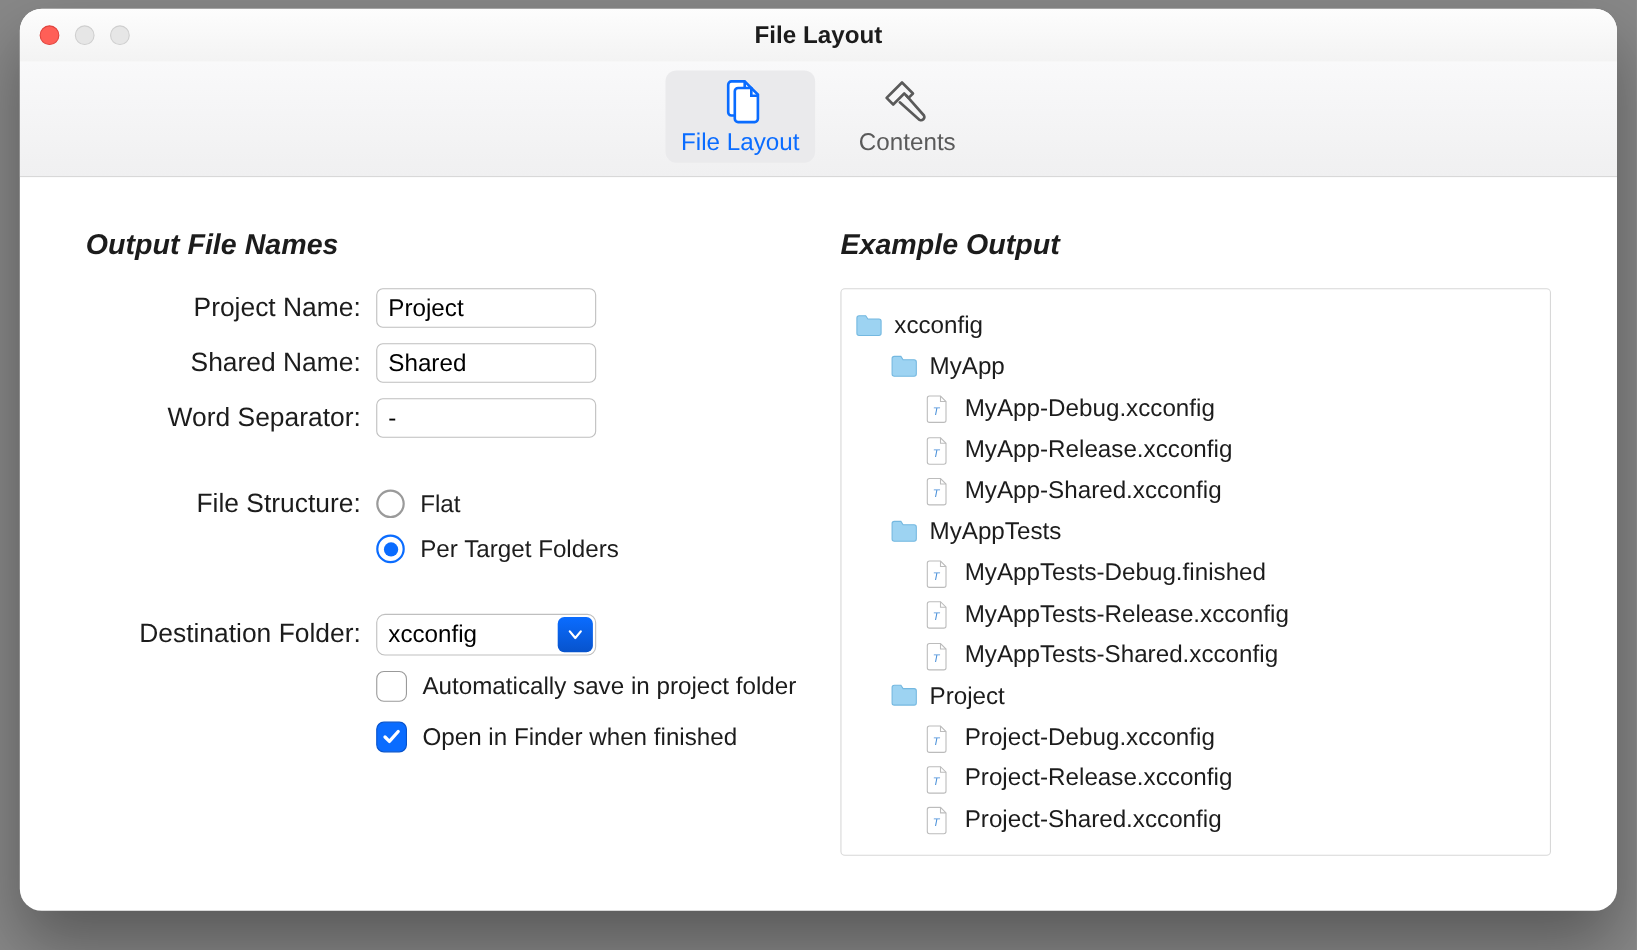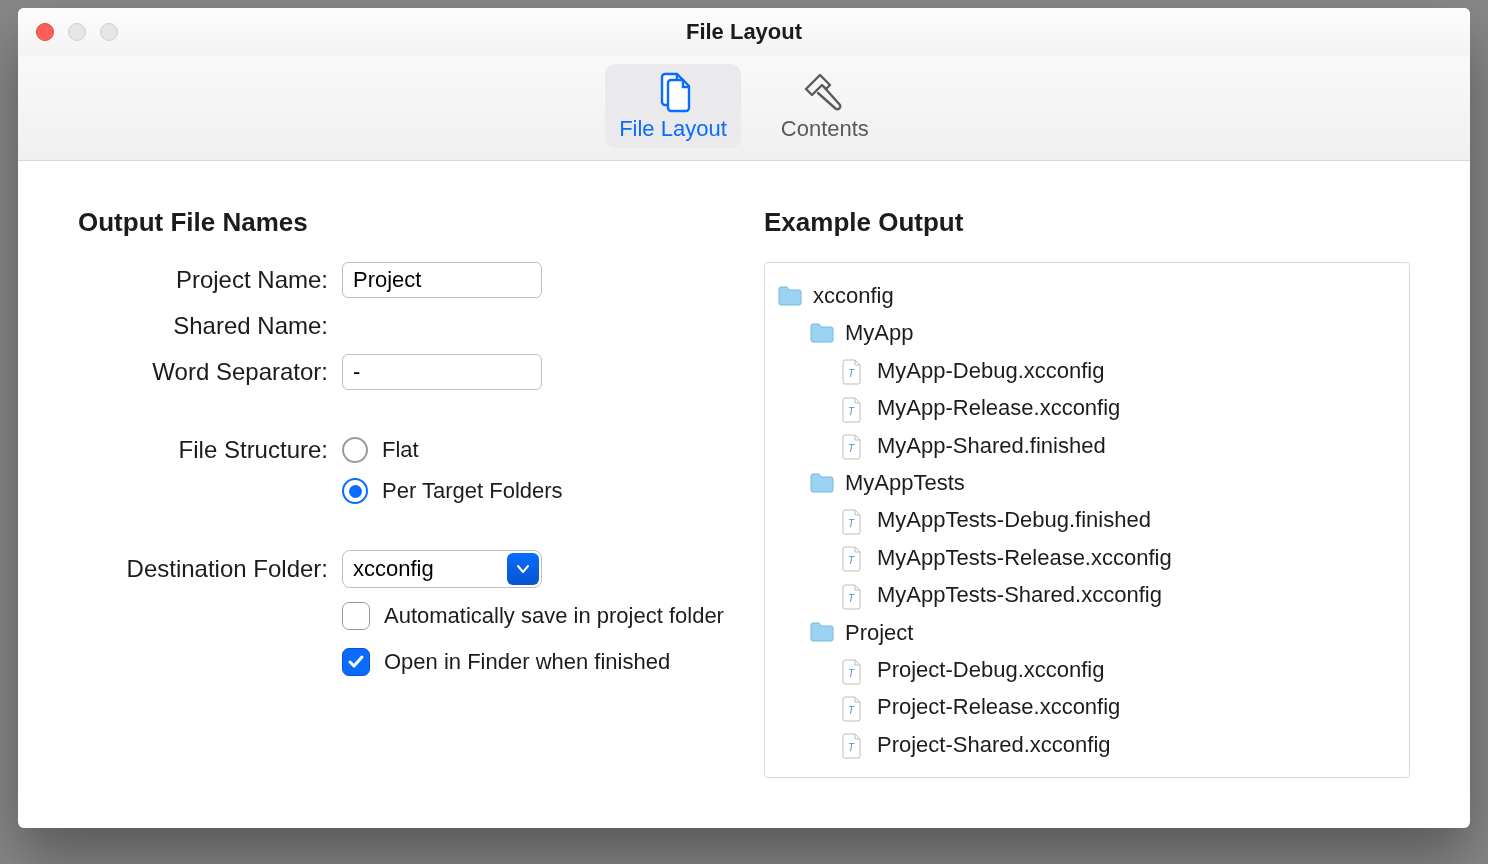--- a/index.html
+++ b/index.html
@@ -18,21 +18,21 @@
   html,body{margin:0;padding:0;height:100%;background:#888;}
   body{
     font-family:-apple-system,"Helvetica Neue",Arial,sans-serif;
     font-size:22px;
     color:var(--text);
     display:flex;align-items:flex-start;justify-content:center;
   }
   .window{
     width:1452px;
     background:#fff;
-    border-radius:6px;
+    border-radius:20px;
     box-shadow:0 30px 60px rgba(0,0,0,.35);
     overflow:hidden;
     margin:8px auto;
   }
   .titlebar{
     height:48px;
     background:linear-gradient(#fdfdfd,#f3f3f3);
     position:relative;
     display:flex;align-items:center;justify-content:center;
   }
@@ -52,21 +52,21 @@
     padding:6px 14px 8px;border-radius:10px;
     color:var(--muted);
     font-size:22px;
   }
   .tab.selected{background:#eaeaec;color:var(--accent);}
   .tab .icn{height:44px;width:48px;display:flex;align-items:center;justify-content:center;}
   .tab .lbl{line-height:1;}
   .content{display:flex;gap:40px;padding:46px 60px 50px;}
   .left{flex:1;}
   .right{flex:1;}
-  h2{font-size:26px;font-weight:700;margin:0 0 24px;}
+  h2{font-size:26px;font-weight:700;margin:0 0 24px;font-style:italic;}
   .row{display:flex;align-items:center;margin-bottom:14px;gap:14px;}
   .row .lbl{width:250px;text-align:right;font-size:24px;}
   .row .ctl{flex:1;display:flex;align-items:center;gap:14px;}
   input[type=text].field{
     width:200px;height:36px;padding:0 10px;
     border:1px solid var(--input-border);border-radius:6px;
     font-size:22px;background:#fff;
   }
   .radio{width:26px;height:26px;border-radius:50%;border:2px solid #9a9a9a;display:inline-flex;align-items:center;justify-content:center;}
   .radio.checked{border-color:var(--accent);}
@@ -133,20 +133,23 @@
       <h2>Output File Names</h2>
 
       <div class="row">
         <div class="lbl">Project Name:</div>
         <div class="ctl">
             <input type="text" class="field" value="Project" style="">
           </div>
       </div>
       <div class="row">
         <div class="lbl">Shared Name:</div>
+        <div class="ctl">
+            <input type="text" class="field" value="Shared" style="">
+          </div>
       </div>
       <div class="row">
         <div class="lbl">Word Separator:</div>
         <div class="ctl">
             <input type="text" class="field" value="-" style="">
           </div>
       </div>
 
       <div class="gap32"></div>
 
@@ -243,21 +246,21 @@
                   <span class="txt">MyApp-Release.xcconfig</span>
                 </div>
                 <div class="node">
                   <span class="ficon">
                     <svg width="22" height="26" viewBox="0 0 22 26">
                       <path d="M4 1h10l5 5v17a2 2 0 0 1-2 2H4a2 2 0 0 1-2-2V3a2 2 0 0 1 2-2z" fill="#fff" stroke="#bcbcbc"></path>
                       <path d="M14 1v5h5" fill="none" stroke="#bcbcbc"></path>
                       <text x="7" y="18" font-size="10" font-style="italic" fill="#4a90d9">T</text>
                     </svg>
                   </span>
-                  <span class="txt">MyApp-Shared.finished</span>
+                  <span class="txt">MyApp-Shared.xcconfig</span>
                 </div>
               </div>
               <div class="node">
                 <span class="ficon">
                   <svg width="26" height="22" viewBox="0 0 26 22">
                     <path d="M2 4a2 2 0 0 1 2-2h6l2 3h10a2 2 0 0 1 2 2v11a2 2 0 0 1-2 2H4a2 2 0 0 1-2-2z" fill="#9dd3f2" stroke="#74b8e0" stroke-width="1"></path>
                   </svg>
                 </span>
                 <span class="txt">MyAppTests</span>
               </div>

